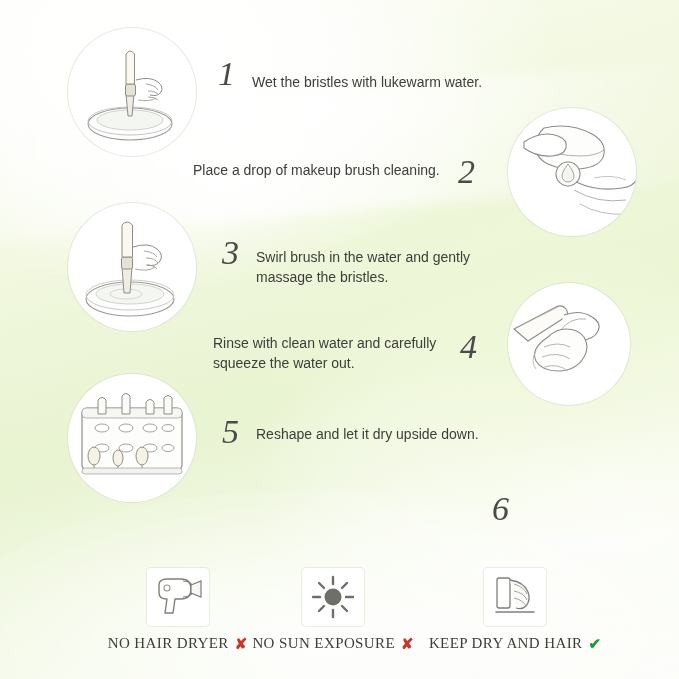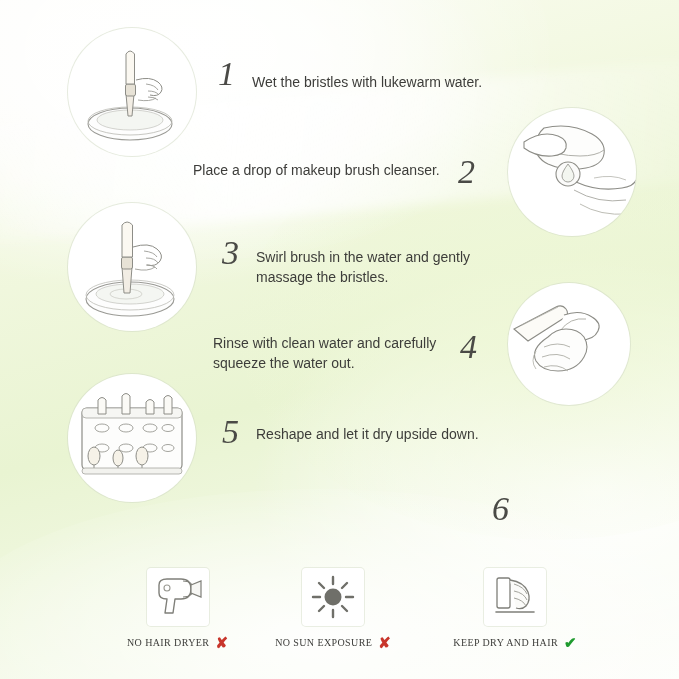--- a/index.html
+++ b/index.html
@@ -101,21 +101,21 @@
   .footer-caption-row {
     margin-top: 9px;
     display: flex;
     align-items: center;
     justify-content: center;
     gap: 6px;
     white-space: nowrap;
   }
   .footer-caption {
     font-family: "Liberation Serif", serif;
-    font-size: 10px;
+    font-size: 15px;
     letter-spacing: 0.4px;
     color: #3d3d3a;
   }
   .mark {
     font-size: 15px;
     line-height: 1;
     font-weight: bold;
   }
   .mark-x { color: #c8352b; }
   .mark-check { color: #1f9b2f; }
@@ -155,21 +155,21 @@
       <path d="M16 34 q18 -12 34 -6 q10 4 8 12 q-2 7 -14 8 q-16 1 -28 -8 Z" fill="#ffffff" stroke="#8d8d87" stroke-width="1.1"></path>
       <circle cx="60" cy="66" r="12" fill="#fbfbfa" stroke="#8d8d87" stroke-width="1.1"></circle>
       <path d="M60 56 q6 8 6 12 a6 6 0 0 1 -12 0 q0 -4 6 -12 Z" fill="#f3f6f0" stroke="#9a9a93" stroke-width="0.9"></path>
       <path d="M68 74 q22 10 46 6 q12 -2 14 -8" fill="none" stroke="#8d8d87" stroke-width="1.1"></path>
       <path d="M66 82 q24 14 52 10" fill="none" stroke="#a7a7a0" stroke-width="0.9"></path>
       <path d="M72 96 q20 12 48 10" fill="none" stroke="#b5b5ad" stroke-width="0.9"></path>
       <path d="M86 70 q18 -4 32 2" fill="none" stroke="#b5b5ad" stroke-width="0.8"></path>
     </svg>
   </div>
   <div class="step-num" style="left:458px; top:155px;">2</div>
-  <div class="step-text" style="left:193px; top:161px; width:300px; text-align:left;">Place a drop of makeup brush cleanser.</div>
+  <div class="step-text" style="left:193px; top:161px; width:300px; text-align:left;">Place a drop of makeup brush cleaning.</div>
 
   <div class="photo" style="left:68px; top:203px; width:128px; height:128px;">
     <svg width="128" height="128" viewBox="0 0 128 128" aria-hidden="true">
       <ellipse cx="62" cy="96" rx="44" ry="17" fill="#fdfdfd" stroke="#9a9a95" stroke-width="1.1"></ellipse>
       <ellipse cx="62" cy="92" rx="44" ry="15" fill="none" stroke="#bdbdb6" stroke-width="0.8"></ellipse>
       <ellipse cx="62" cy="91" rx="34" ry="10" fill="#f4f6f2" stroke="#c2c2bb" stroke-width="0.7"></ellipse>
       <ellipse cx="58" cy="91" rx="16" ry="5" fill="none" stroke="#c9c9c1" stroke-width="0.7"></ellipse>
       <path d="M56 90 L54 64 L64 64 L62 90 Z" fill="#f2ede4" stroke="#8d8d87" stroke-width="1"></path>
       <rect x="53.5" y="54" width="11" height="12" rx="2" fill="#e7e2d6" stroke="#8d8d87" stroke-width="1"></rect>
       <path d="M54 54 L54 22 Q59 16 64.5 22 L64.5 54 Z" fill="#fbf8f1" stroke="#8d8d87" stroke-width="1"></path>

